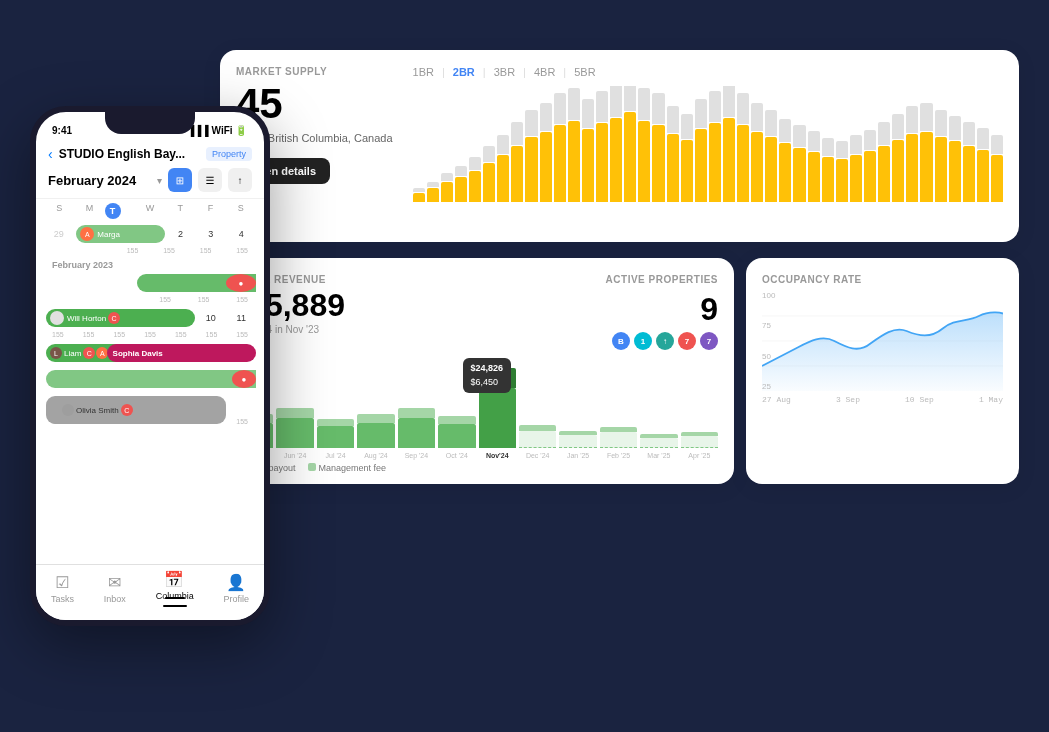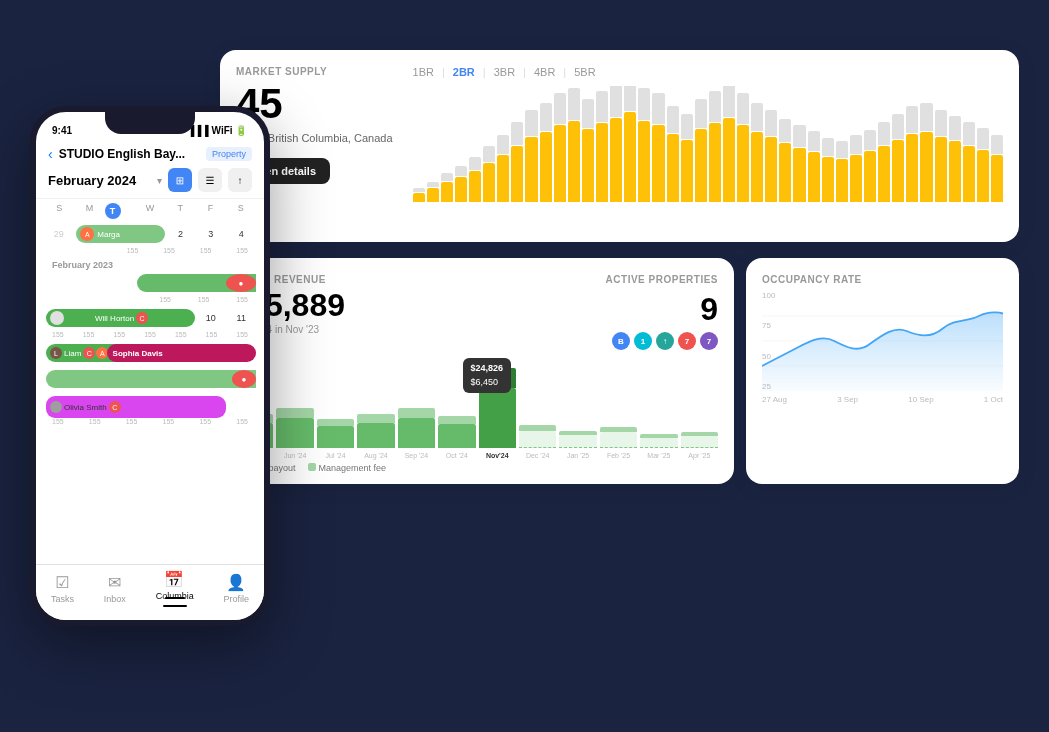--- a/index.html
+++ b/index.html
@@ -577,20 +577,21 @@
       font-size: 8px;
       color: #bbb;
     }
 
     .occ-x-labels {
       display: flex;
       justify-content: space-between;
       margin-top: 4px;
       font-size: 8px;
       color: #bbb;
+      font-family: Liberation Mono, monospace;
     }
 
     .week-row-container {
       position: relative;
       margin-bottom: 4px;
     }
 
     .week-numbers {
       display: flex;
       justify-content: space-between;
@@ -703,21 +704,21 @@
             <span class="cal-day">5</span>
             <span class="cal-day">6</span>
             <span class="cal-day">7</span>
             <span class="cal-day">8</span>
             <span class="cal-day">9</span>
             <span class="cal-day">10</span>
             <span class="cal-day">11</span>
           </div>
           <div style="position:absolute;left:2px;right:calc(14.28%*2);top:2px;height:18px;background:#4caf50;border-radius:9px;display:flex;align-items:center;padding:0 4px;z-index:5;">
             <div class="booking-avatar" style="background:#e0e0e0;"></div>
-            <span style="font-size:8px;color:white;font-weight:500;margin-left:28px;">Will Horton</span>
+            <span style="font-size:8px;color:white;font-weight:500;">Will Horton</span>
             <div style="margin-left:2px;width:12px;height:12px;background:#ef5350;border-radius:50%;display:flex;align-items:center;justify-content:center;font-size:7px;color:white;">C</div>
           </div>
           <div class="week-numbers">
             <span style="color:#bbb">155</span>
               <span style="color:#bbb">155</span>
               <span style="color:#bbb">155</span>
               <span style="color:#bbb">155</span>
               <span style="color:#bbb">155</span>
               <span style="color:#bbb">155</span>
               <span style="color:#bbb">155</span>
@@ -764,21 +765,21 @@
         <div class="week-row-container">
           <div class="cal-week">
             <span class="cal-day">26</span>
             <span class="cal-day">27</span>
             <span class="cal-day">28</span>
             <span class="cal-day">29</span>
             <span class="cal-day">30</span>
             <span class="cal-day">31</span>
             <span class="cal-day other-month"></span>
           </div>
-          <div style="position:absolute;left:2px;right:calc(14.28%*1);top:2px;height:22px;background:#d946ef;border-radius:9px;display:flex;align-items:center;padding:0 4px;z-index:5;">
+          <div style="position:absolute;left:2px;right:calc(14.28%*1);top:2px;height:28px;background:#a3a3a3;border-radius:9px;display:flex;align-items:center;padding:0 16px;z-index:5;">
             <div style="width:12px;height:12px;background:#9e9e9e;border-radius:50%;margin-right:2px;"></div>
             <span style="font-size:8px;color:#333;font-weight:500;">Olivia Smith</span>
             <div style="margin-left:2px;width:12px;height:12px;background:#ef5350;border-radius:50%;display:flex;align-items:center;justify-content:center;font-size:7px;color:white;">C</div>
           </div>
           <div class="week-numbers">
             <span style="color:#bbb">155</span>
               <span style="color:#bbb">155</span>
               <span style="color:#bbb">155</span>
               <span style="color:#bbb">155</span>
               <span style="color:#bbb">155</span>
@@ -1156,19 +1157,19 @@
 
             <path d="M0,60 C10,55 20,50 30,45 C40,40 50,35 60,40 C70,45 80,50 90,42 C100,35 110,28 120,32 C130,36 140,38 150,30 C160,22 170,25 180,20 C190,15 200,18 200,18 L200,80 L0,80 Z" fill="url(#occGrad)"></path>
 
             <path d="M0,60 C10,55 20,50 30,45 C40,40 50,35 60,40 C70,45 80,50 90,42 C100,35 110,28 120,32 C130,36 140,38 150,30 C160,22 170,25 180,20 C190,15 200,18 200,18" fill="none" stroke="#42a5f5" stroke-width="1.5"></path>
           </svg>
         </div>
         <div class="occ-x-labels">
           <span style="font-size:8px;color:#bbb;">27 Aug</span>
           <span style="font-size:8px;color:#bbb;">3 Sep</span>
           <span style="font-size:8px;color:#bbb;">10 Sep</span>
-          <span style="font-size:8px;color:#bbb;">1 Oct</span>
+          <span style="font-size:8px;color:#bbb;">1 May</span>
         </div>
       </div>
 
     </div>
   </div>
 </div>
 
 </body></html>

